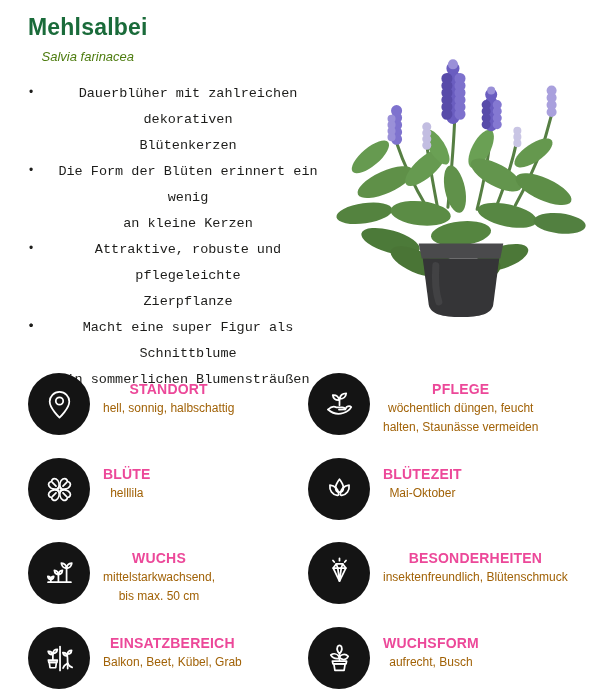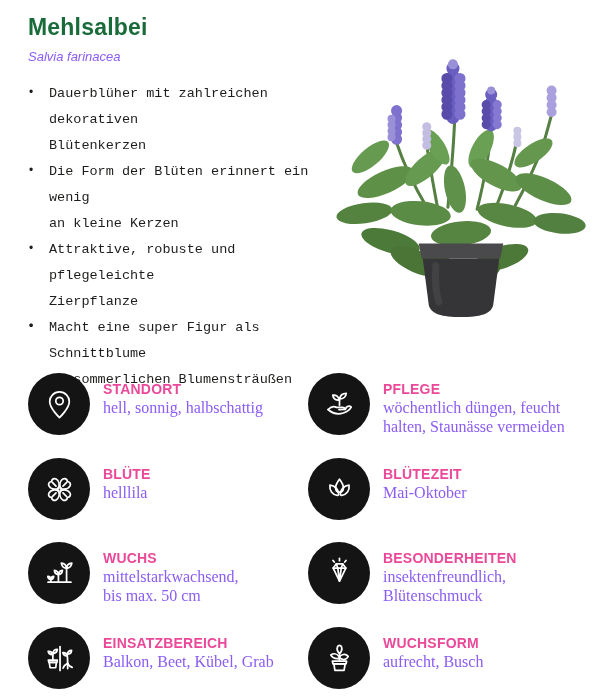--- a/index.html
+++ b/index.html
@@ -3,25 +3,26 @@
 <meta charset="utf-8">
 <style>
   html,body{margin:0;padding:0;background:#ffffff;}
   .page{
     position:relative;
     width:600px;height:700px;
     background:#ffffff;
     font-family:"Liberation Sans", sans-serif;
     color:#1c1c1c;
     overflow:hidden;
+    text-align:center;
   }
   
   .header{position:absolute;left:28px;top:14px;}
   .title{font-size:23px;font-weight:bold;color:#1a6b3a;letter-spacing:.2px;}
-  .subtitle{font-style:italic;font-size:13px;color:#8b5cf6;margin-top:8px;}
+  .subtitle{font-style:italic;font-size:13px;color:#4d7c0f;margin-top:8px;}
 
   
   .features{position:absolute;left:27px;top:80px;width:300px;margin:0;padding:0;list-style:none;}
   .features li{position:relative;padding-left:22px;font-size:13.5px;line-height:25px;color:#1d1d1b;}
   .features .marker{position:absolute;left:2px;top:0;font-size:12px;color:#1d1d1b;}
   .features .ftext{white-space:pre-line;font-family:Liberation Mono, monospace;}
 
   
   .plant-photo{position:absolute;left:330px;top:16px;width:262px;height:302px;}
 
@@ -33,21 +34,21 @@
   }
   .info-item{display:flex;align-items:flex-start;gap:13px;}
   .icon-circle{
     flex:0 0 auto;width:62px;height:62px;border-radius:50%;
     background:#141414;display:flex;align-items:center;justify-content:center;
   }
   .icon-circle svg{width:37px;height:37px;}
   .icon-stroke{fill:none;stroke:#ffffff;stroke-width:1.6;stroke-linecap:round;stroke-linejoin:round;}
   .item-text{padding-top:8px;}
   .item-title{font-size:14px;font-weight:bold;color:#ec4899;letter-spacing:.2px;}
-  .item-desc{font-size:16px;line-height:18.5px;color:#8b5cf6;margin-top:2px;white-space:pre-line;font-family:Liberation Serif, serif;}
+  .item-desc{font-size:12px;line-height:18.5px;color:#a16207;margin-top:2px;white-space:pre-line;}
   .info-item:nth-child(odd) .item-desc{max-width:190px;}
   .info-item:nth-child(even) .item-desc{max-width:224px;}
 </style>
 </head>
 <body>
 
 <div class="page">
 
   <div class="header">
     <div class="title">Mehlsalbei</div>

